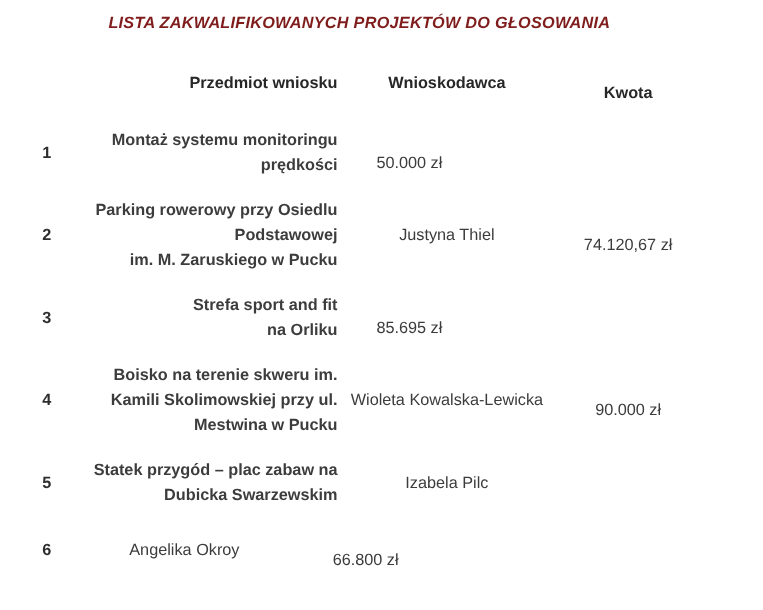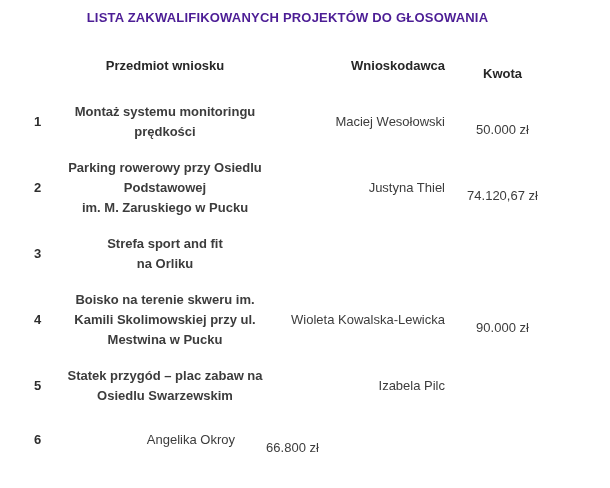--- a/index.html
+++ b/index.html
@@ -21,40 +21,41 @@
     position: absolute;
     left: 15px;
     top: 0;
     width: 545px;
   }
   .doc-title {
     padding-top: 10px;
     text-align: center;
     font-size: 13px;
     font-weight: bold;
-    color: #4c1d95;
+    color: #7f1d1d;
     line-height: 16px;
     letter-spacing: 0.2px;
+    font-style: italic;
   }
   .tbl {
     margin-top: 22px;
     width: 545px;
   }
   .row {
     display: flex;
     align-items: center;
   }
   .cell {
     text-align: center;
     font-size: 13px;
     line-height: 20px;
   }
   .col-num      { width: 45px;  flex: 0 0 45px; }
-  .col-project  { width: 210px; flex: 0 0 210px; }
-  .col-applicant{ width: 175px; flex: 0 0 175px; text-align: right; }
+  .col-project  { width: 210px; flex: 0 0 210px; text-align: right; }
+  .col-applicant{ width: 175px; flex: 0 0 175px; }
   .col-amount   { width: 115px; flex: 0 0 115px; margin-top: 16px; }
   .header-row .cell {
     font-weight: bold;
     color: #272727;
   }
   .rows { margin-top: 10px; }
   .data-row { padding: 8px 0; }
   .row-no { font-weight: bold; color: #2e2e2e; }
   .project-text { white-space: pre-line; font-weight: bold; }
 </style>
@@ -74,52 +75,52 @@
         <div class="cell col-applicant">Wnioskodawca</div>
         <div class="cell col-amount">Kwota</div>
       </div>
 
       <div class="rows">
 
         <div class="row data-row">
           <div class="cell col-num row-no">1</div>
           <div class="cell col-project project-text">Montaż systemu monitoringu
 prędkości</div>
-          <div class="cell col-applicant">Maciej Wesołowski</div>
           <div class="cell col-amount">50.000 zł</div>
         </div>
 
         <div class="row data-row">
           <div class="cell col-num row-no">2</div>
           <div class="cell col-project project-text">Parking rowerowy przy Osiedlu
 Podstawowej
 im. M. Zaruskiego w Pucku</div>
           <div class="cell col-applicant">Justyna Thiel</div>
           <div class="cell col-amount">74.120,67 zł</div>
         </div>
 
         <div class="row data-row">
           <div class="cell col-num row-no">3</div>
           <div class="cell col-project project-text">Strefa sport and fit
 na Orliku</div>
+          <div class="cell col-amount">85.695 zł</div>
         </div>
 
         <div class="row data-row">
           <div class="cell col-num row-no">4</div>
           <div class="cell col-project project-text">Boisko na terenie skweru im.
 Kamili Skolimowskiej przy ul.
 Mestwina w Pucku</div>
           <div class="cell col-applicant">Wioleta Kowalska-Lewicka</div>
           <div class="cell col-amount">90.000 zł</div>
         </div>
 
         <div class="row data-row">
           <div class="cell col-num row-no">5</div>
           <div class="cell col-project project-text">Statek przygód – plac zabaw na
-Osiedlu Swarzewskim</div>
+Dubicka Swarzewskim</div>
           <div class="cell col-applicant">Izabela Pilc</div>
         </div>
 
         <div class="row data-row">
           <div class="cell col-num row-no">6</div>
           <div class="cell col-applicant">Angelika Okroy</div>
           <div class="cell col-amount">66.800 zł</div>
         </div>
 
       </div>

